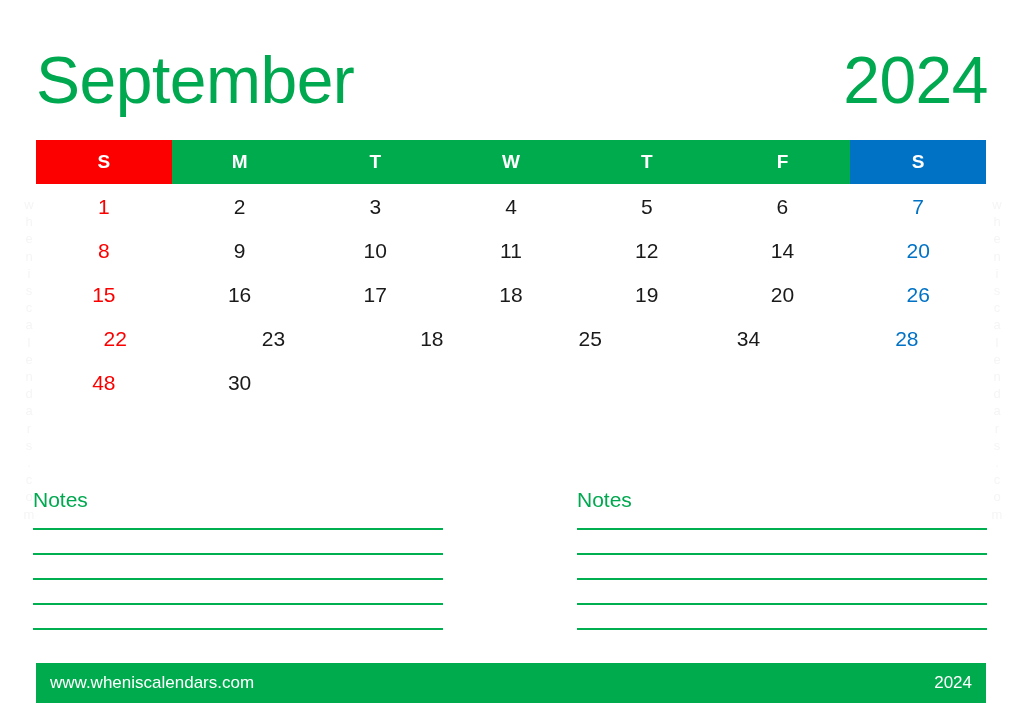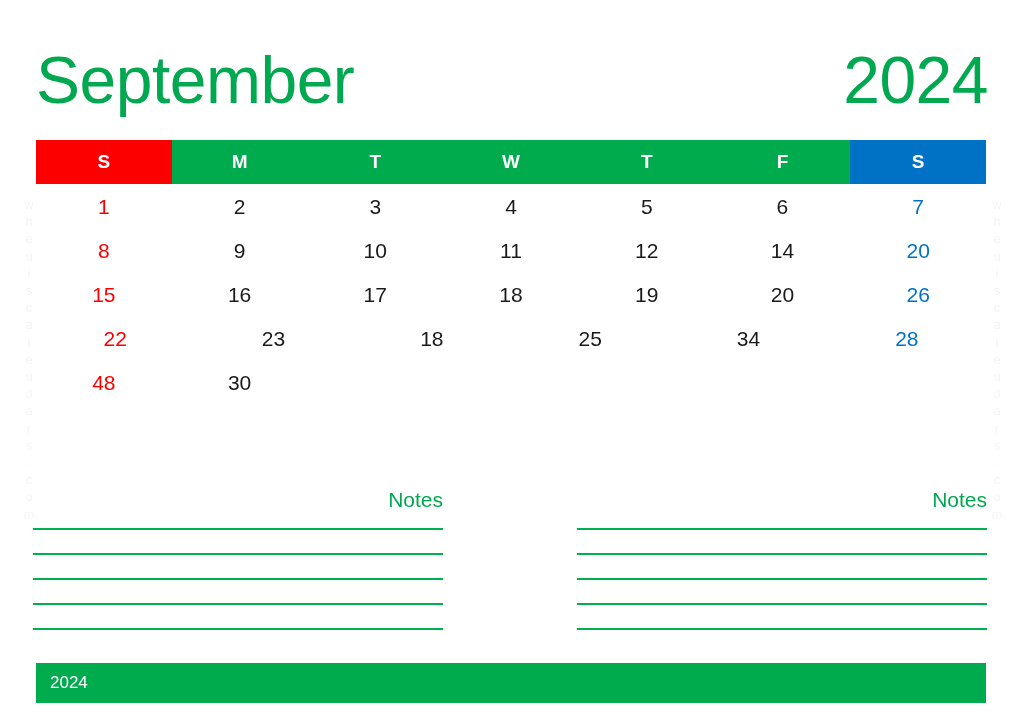--- a/index.html
+++ b/index.html
@@ -109,21 +109,21 @@
   
   .notes-block {
     position: absolute;
     top: 488px;
     width: 410px;
   }
   .notes-block.left  { left: 33px; }
   .notes-block.right { left: 577px; }
 
   .notes-title {
-    text-align: right;
+    text-align: left;
     color: #00a84f;
     font-size: 21px;
     margin-bottom: 16px;
   }
   .notes-lines { display: block; }
   .notes-line {
     height: 2px;
     background: #00b050;
     margin-bottom: 23px;
   }
@@ -271,16 +271,17 @@
     <div class="notes-lines">
         <div class="notes-line"></div>
         <div class="notes-line"></div>
         <div class="notes-line"></div>
         <div class="notes-line"></div>
         <div class="notes-line"></div>
       </div>
   </div>
 
   <div class="footer-bar">
+    <div class="footer-url">www.wheniscalendars.com</div>
     <div class="footer-year">2024</div>
   </div>
 
 </div>
 
 </body></html>

